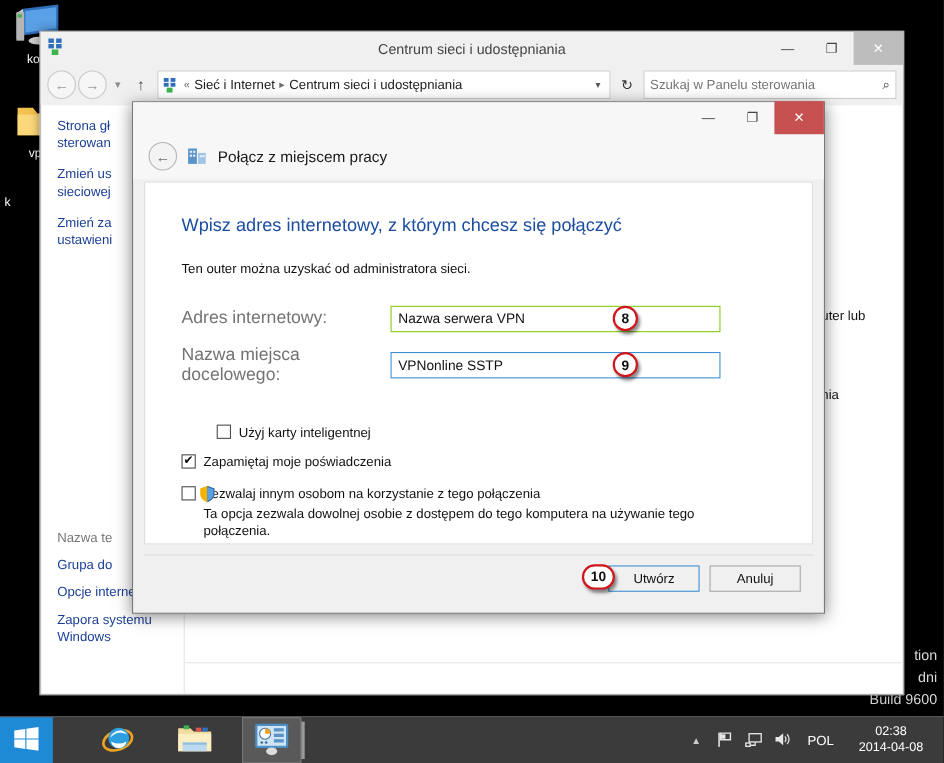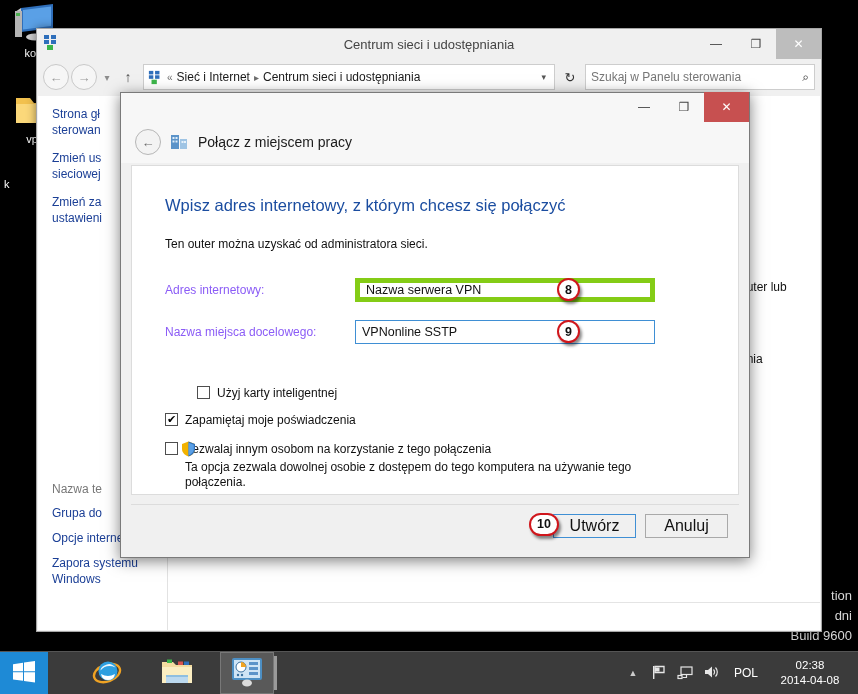--- a/index.html
+++ b/index.html
@@ -75,38 +75,38 @@
   #dlg-header{height:42px;display:flex;align-items:center;gap:9px;padding-left:14px;background:#f7f7f7;}
   #dlg-back{width:24px;height:24px;border-radius:50%;border:1px solid #b6b6b6;display:flex;align-items:center;
     justify-content:center;color:#6c6c6c;font-size:13px;background:#f3f3f3;}
   #dlg-header-title{font-size:14px;color:#1b1b1b;}
   #dlg-content{position:absolute;left:10px;right:10px;top:72px;bottom:62px;background:#fff;border:1px solid #dcdcdc;
     box-sizing:border-box;}
   #dlg-h1{color:#1b4da0;font-size:16.5px;margin:30px 0 0 33px;}
   #dlg-sub{font-size:12px;color:#111;margin:22px 0 0 33px;}
 
   .field-row{display:flex;align-items:center;margin:0 0 0 33px;height:26px;position:relative;}
-  .field-label{width:190px;font-size:12px;color:#8b5cf6;}
-  .field-input{width:300px;height:24px;box-sizing:border-box;background:#fff;border:5px solid #84cc16;
+  .field-label{width:190px;font-size:16px;color:#737373;}
+  .field-input{width:300px;height:24px;box-sizing:border-box;background:#fff;border:1px solid #84cc16;
     display:flex;align-items:center;padding:0 6px;font-size:12.5px;color:#111;}
   .field-input.focused{border:1px solid #3f8fd4;}
   .field-input.focused:after{content:"";}
 
   .cb-row{display:flex;align-items:flex-start;margin-left:33px;font-size:12px;color:#111;}
   .cbox{width:13px;height:13px;border:1px solid #4e4e4e;background:#fff;box-sizing:border-box;
     display:inline-flex;align-items:center;justify-content:center;margin-right:7px;flex:none;margin-top:1px;}
   .cbox .tick{font-size:11px;line-height:11px;color:#000;}
   .cb-text{line-height:16px;}
   .cb-desc{font-size:12px;color:#111;line-height:15px;margin:3px 0 0 53px;width:450px;}
   #shield-wrap{position:absolute;left:16px;top:0;}
 
   #dlg-footer{position:absolute;left:10px;right:10px;bottom:11px;height:41px;background:#f0f0f0;
     border-top:1px solid #dcdcdc;display:flex;align-items:center;justify-content:flex-end;gap:9px;padding-right:11px;}
   .dlg-btn{min-width:83px;height:24px;background:#f0f0f0;border:1px solid #a9a9a9;box-sizing:border-box;
-    display:flex;align-items:center;justify-content:center;font-size:16px;color:#111;padding:0 10px;}
+    display:flex;align-items:center;justify-content:center;font-size:12px;color:#111;padding:0 10px;}
   .dlg-btn.primary{border:1px solid #3f8fd4;}
 
   
   .badge{position:absolute;width:23px;height:23px;border-radius:50%;background:#fff;border:2.5px solid #d0161c;
     display:flex;align-items:center;justify-content:center;font-size:12.5px;font-weight:bold;color:#111;
     box-shadow:2px 3px 3px rgba(0,0,0,.45);box-sizing:border-box;z-index:20;}
   .badge.wide{width:30px;border-radius:15px;}
 </style>
 </head>
 <body>

